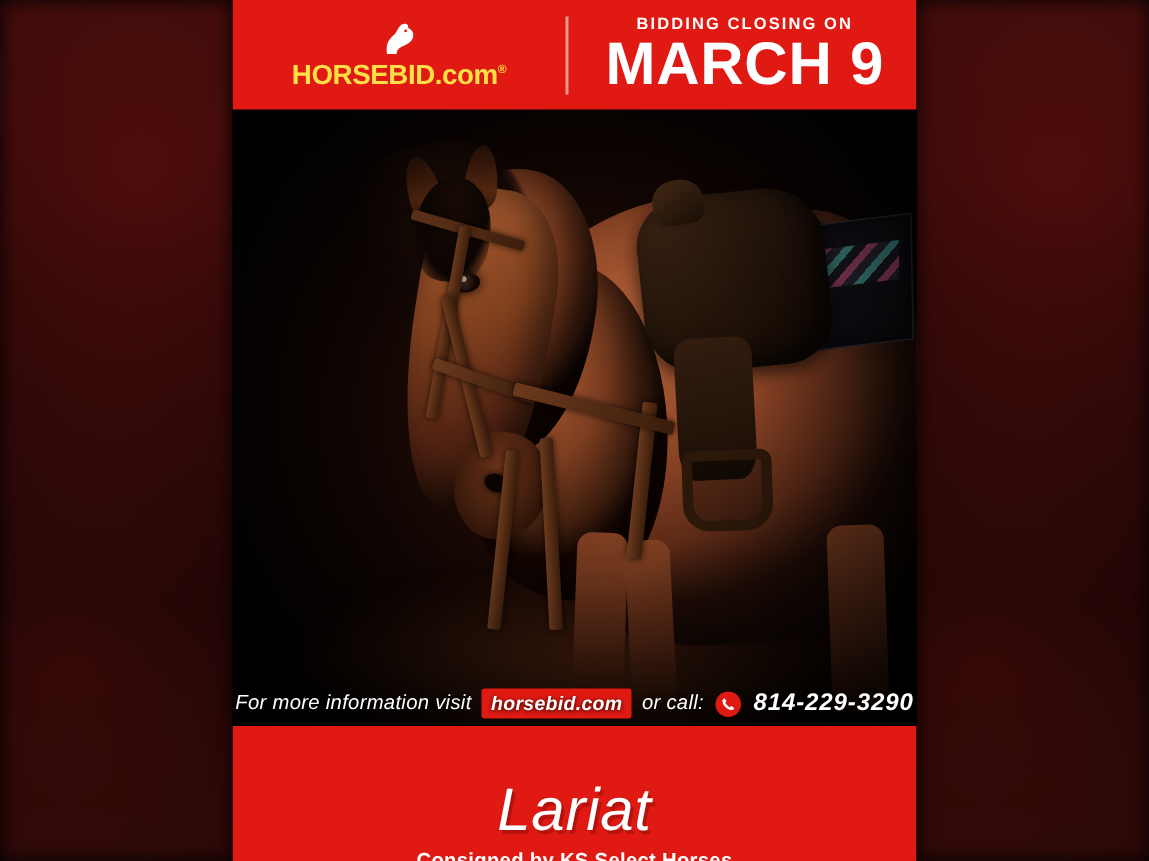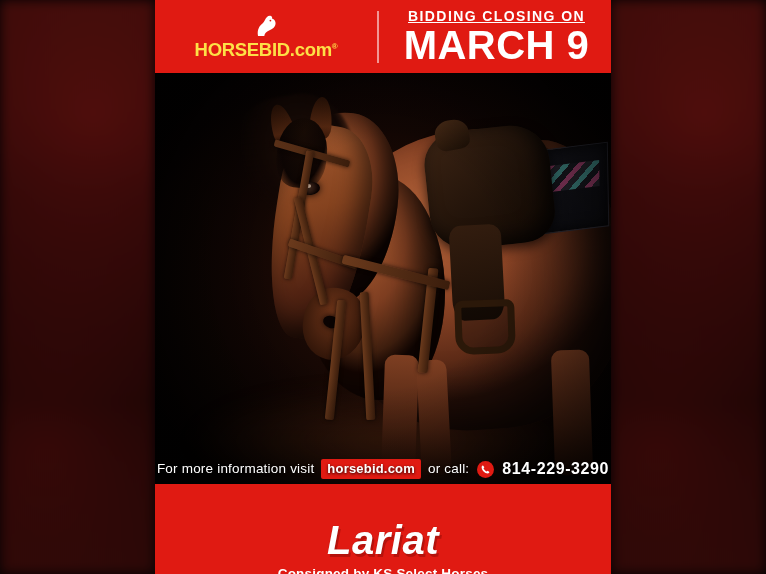--- a/index.html
+++ b/index.html
@@ -94,25 +94,24 @@
   .closing {
     flex: 1;
     display: flex;
     flex-direction: column;
     align-items: center;
     justify-content: center;
     color: #fff;
     padding-left: 3px;
   }
   .closing-small {
-    font-size: 14px;
+    font-size: 11px;
     letter-spacing: 1.4px;
     font-weight: bold;
     margin-bottom: 1px;
-    text-decoration: underline;
   }
   .closing-big {
     font-size: 40px;
     font-weight: bold;
     letter-spacing: 0.5px;
     line-height: 1;
   }
 
   
   .horse-scene {
@@ -361,20 +360,21 @@
     left: 0;
     bottom: 95px;
     width: 456px;
     text-align: center;
     color: #ffffff;
     font-size: 13.5px;
     font-weight: bold;
     letter-spacing: 0.2px;
     z-index: 6;
     text-shadow: 0 1px 3px rgba(0,0,0,0.9);
+    font-style: italic;
   }
   .info-line .plain { font-weight: normal; }
   .site-chip {
     display: inline-block;
     background: #e01a12;
     color: #fff;
     padding: 2px 6px 3px 6px;
     font-size: 13px;
     font-weight: bold;
     border-radius: 2px;
@@ -414,21 +414,21 @@
     z-index: 6;
     display: flex;
     flex-direction: column;
     align-items: center;
     justify-content: center;
     padding-top: 2px;
   }
   .horse-name {
     color: #ffffff;
     font-size: 40px;
-    font-weight: bold;
+    font-weight: normal;
     line-height: 1;
     letter-spacing: 0.5px;
     text-shadow:
       0 0 1px rgba(0,0,0,0.25),
       2px 3px 0 rgba(150,12,8,0.55);
     font-style: italic;
     margin-top: 40px;
   }
   .consigned {
     color: #ffffff;

